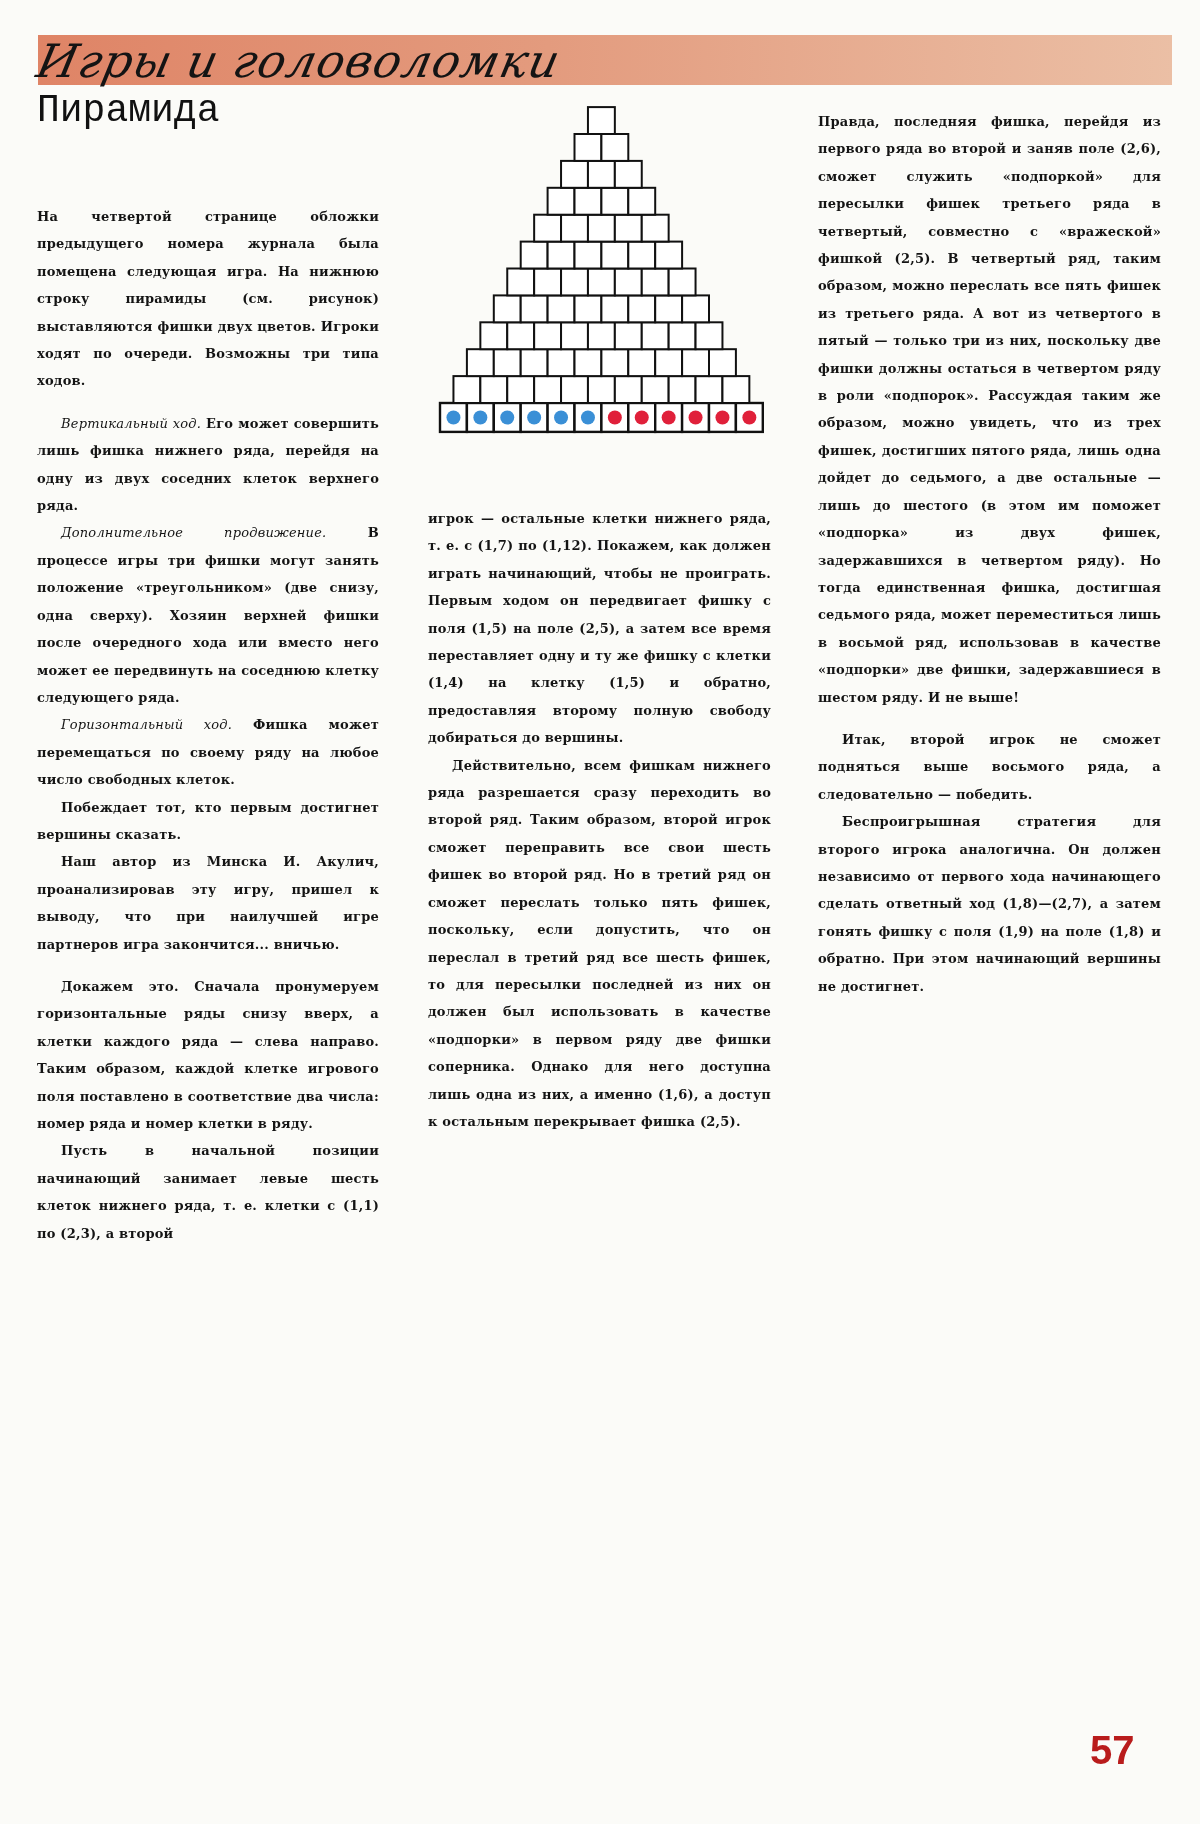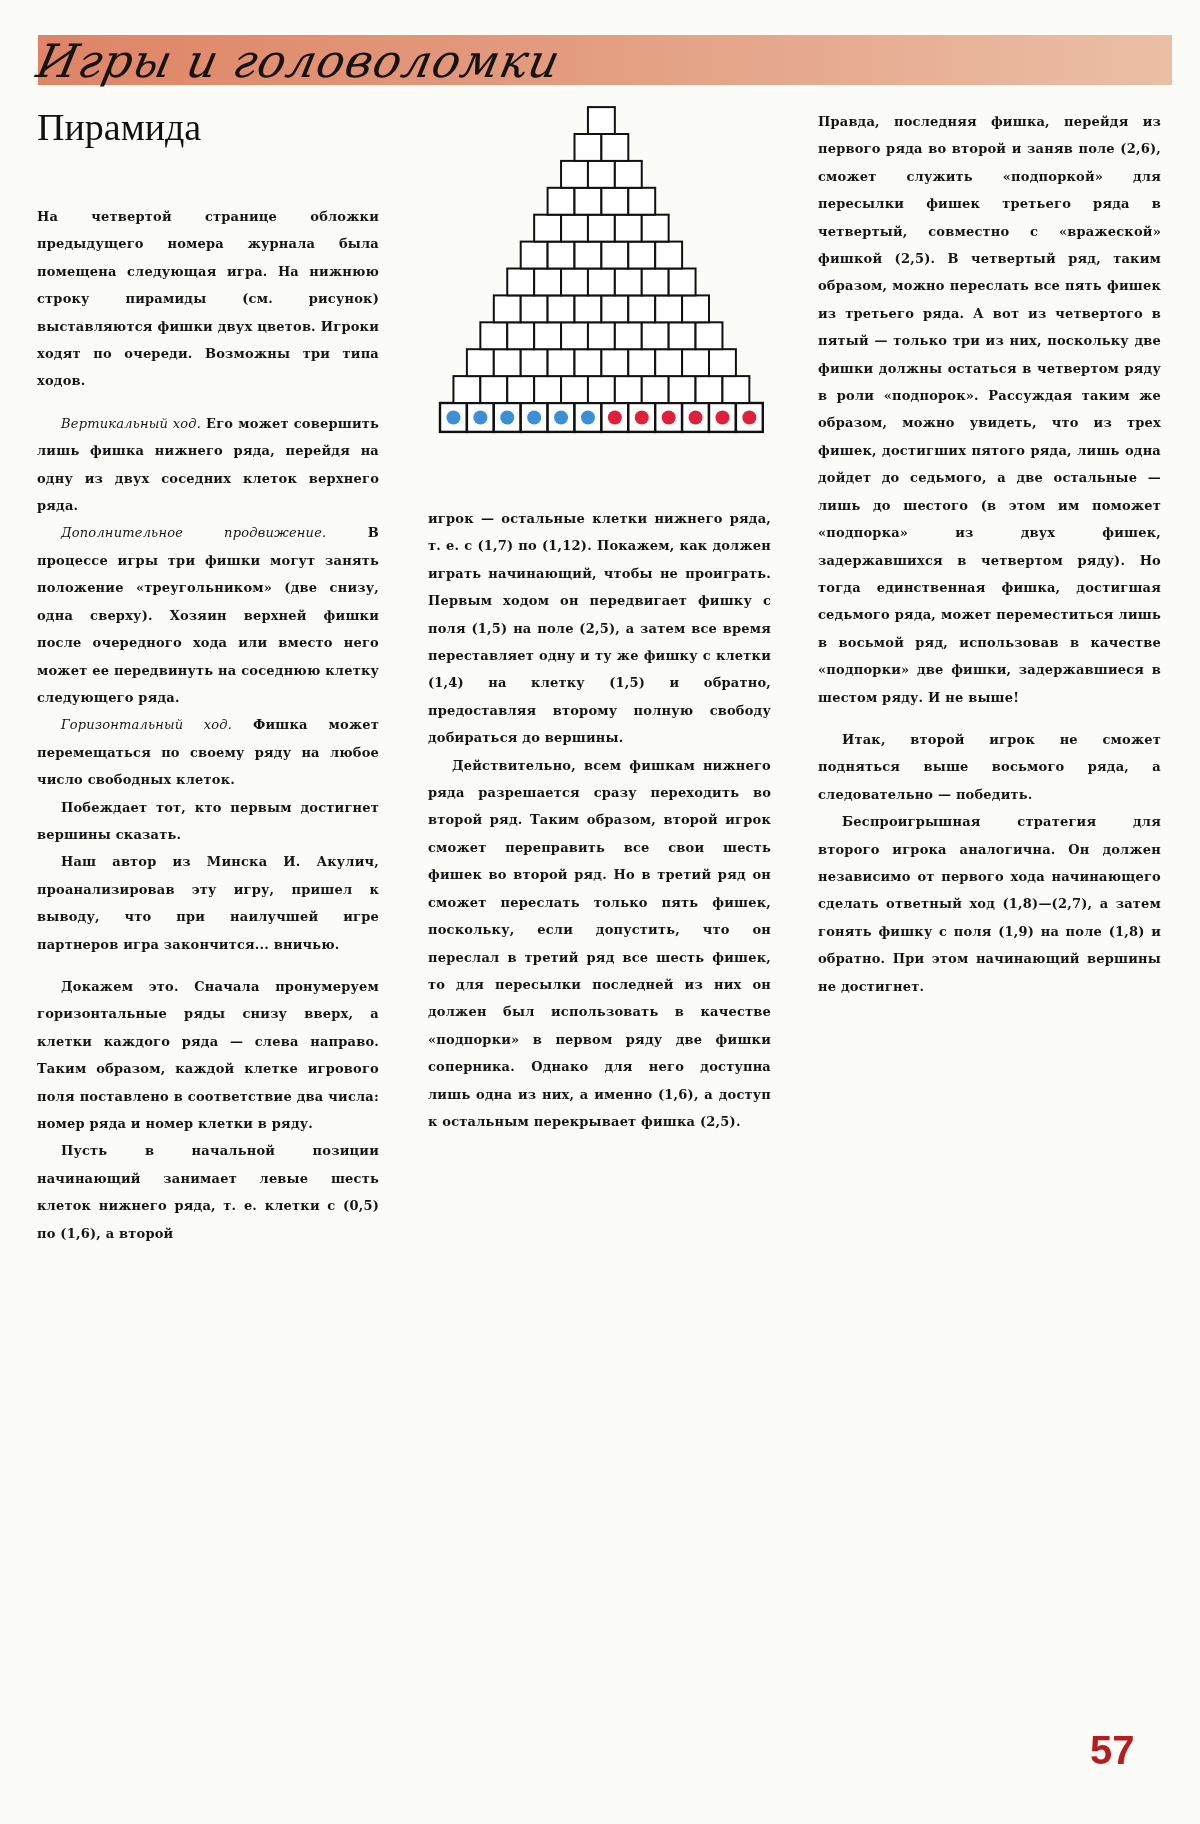--- a/index.html
+++ b/index.html
@@ -12,22 +12,22 @@
     position: absolute; left: 38px; top: 35px; width: 1134px; height: 50px;
     background: linear-gradient(90deg, #df8466 0%, #e39b7e 45%, #ebbfa5 100%);
   }
   .section-title {
     position: absolute; left: 38px; top: 16px; height: 90px;
     font-family: "DejaVu Serif", serif; font-style: italic;
     font-size: 46px; color: #141414; letter-spacing: 1px;
     transform: skewX(-12deg); white-space: nowrap; line-height: 90px;
   }
   .article-title {
-    position: absolute; left: 37px; top: 105px;
-    font-family: Liberation Serif, serif; font-size: 38px; color: #111; text-align: right;
+    position: absolute; left: 37px; top: 89px;
+    font-family: Liberation Mono, monospace; font-size: 38px; color: #111; text-align: right;
   }
   .col {
     position: absolute; width: 342px;
     font-family: "DejaVu Serif", serif; font-size: 13px; line-height: 27.4px;
     text-align: justify; hyphens: manual; color: #141414;
     font-weight: bold; letter-spacing: 0.2px;
   }
   .col p { margin: 0; text-indent: 24px; }
   .col p.noindent { text-indent: 0; }
   .col p.gap { margin-top: 15px; }
@@ -142,21 +142,21 @@
   </svg>
 
 <div class="col col1">
   <p class="noindent">На четвертой странице обложки предыдущего номера журнала была помещена следующая игра. На нижнюю строку пирамиды (см. рисунок) выставляются фишки двух цветов. Игроки ходят по очереди. Возможны три типа ходов.</p>
   <p class="gap"><em>Вертикальный ход.</em><span> Его может совершить лишь фишка нижнего ряда, перейдя на одну из двух соседних клеток верхнего ряда.</span></p>
   <p><em>Дополнительное продвижение.</em><span> В процессе игры три фишки могут занять положение «треугольником» (две снизу, одна сверху). Хозяин верхней фишки после очередного хода или вместо него может ее передвинуть на соседнюю клетку следующего ряда.</span></p>
   <p><em>Горизонтальный ход.</em><span> Фишка может перемещаться по своему ряду на любое число свободных клеток.</span></p>
   <p>Побеждает тот, кто первым достигнет вершины сказать.</p>
   <p>Наш автор из Минска И. Акулич, проанализировав эту игру, пришел к выводу, что при наилучшей игре партнеров игра закончится... вничью.</p>
   <p class="gap">Докажем это. Сначала пронумеруем горизонтальные ряды снизу вверх, а клетки каждого ряда — слева направо. Таким образом, каждой клетке игрового поля поставлено в соответствие два числа: номер ряда и номер клетки в ряду.</p>
-  <p>Пусть в начальной позиции начинающий занимает левые шесть клеток нижнего ряда, т. е. клетки с (0,5) по (1,6), а второй</p>
+  <p>Пусть в начальной позиции начинающий занимает левые шесть клеток нижнего ряда, т. е. клетки с (1,1) по (2,3), а второй</p>
 </div>
 
 <div class="col col2">
   <p class="noindent">игрок — остальные клетки нижнего ряда, т. е. с (1,7) по (1,12). Покажем, как должен играть начинающий, чтобы не проиграть. Первым ходом он передвигает фишку с поля (1,5) на поле (2,5), а затем все время переставляет одну и ту же фишку с клетки (1,4) на клетку (1,5) и обратно, предоставляя второму полную свободу добираться до вершины.</p>
   <p>Действительно, всем фишкам нижнего ряда разрешается сразу переходить во второй ряд. Таким образом, второй игрок сможет переправить все свои шесть фишек во второй ряд. Но в третий ряд он сможет переслать только пять фишек, поскольку, если допустить, что он переслал в третий ряд все шесть фишек, то для пересылки последней из них он должен был использовать в качестве «подпорки» в первом ряду две фишки соперника. Однако для него доступна лишь одна из них, а именно (1,6), а доступ к остальным перекрывает фишка (2,5).</p>
 </div>
 
 <div class="col col3">
   <p class="noindent">Правда, последняя фишка, перейдя из первого ряда во второй и заняв поле (2,6), сможет служить «подпоркой» для пересылки фишек третьего ряда в четвертый, совместно с «вражеской» фишкой (2,5). В четвертый ряд, таким образом, можно переслать все пять фишек из третьего ряда. А вот из четвертого в пятый — только три из них, поскольку две фишки должны остаться в четвертом ряду в роли «подпорок». Рассуждая таким же образом, можно увидеть, что из трех фишек, достигших пятого ряда, лишь одна дойдет до седьмого, а две остальные — лишь до шестого (в этом им поможет «подпорка» из двух фишек, задержавшихся в четвертом ряду). Но тогда единственная фишка, достигшая седьмого ряда, может переместиться лишь в восьмой ряд, использовав в качестве «подпорки» две фишки, задержавшиеся в шестом ряду. И не выше!</p>
   <p class="gap">Итак, второй игрок не сможет подняться выше восьмого ряда, а следовательно — победить.</p>

